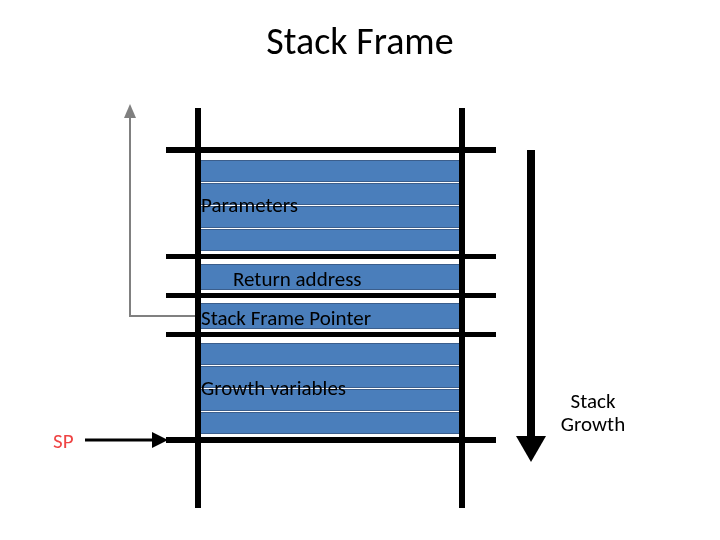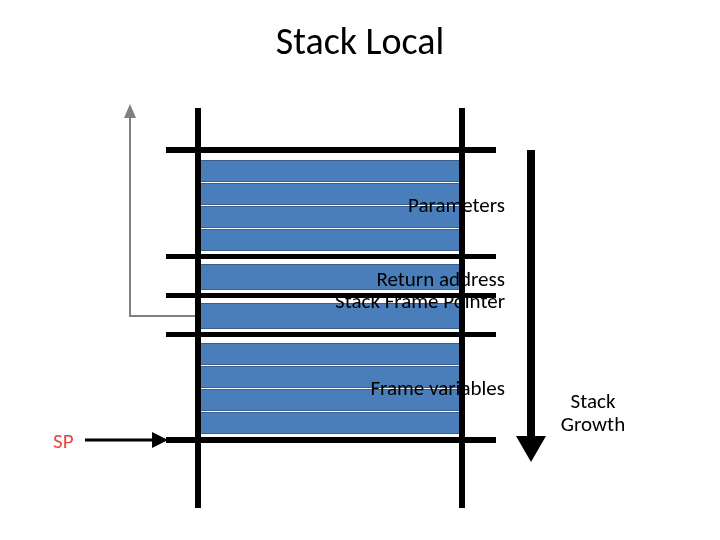--- a/index.html
+++ b/index.html
@@ -46,21 +46,21 @@
     width: 258px;
     height: 22px;
     background: #4a7ebb;
     border-top: 1px solid #3b5e8c;
     border-bottom: 1px solid #3b5e8c;
   }
   .slot-label {
     position: absolute;
     left: 201px;
     width: 304px;
-    text-align: right;
+    text-align: left;
     font-size: 21px;
     color: #000;
     z-index: 10;
     pointer-events: none;
   }
   
   .sp-label {
     position: absolute;
     font-size: 21px;
     color: #ef4444;
@@ -70,49 +70,49 @@
     position: absolute;
     font-size: 21px;
     color: #000;
     text-align: center;
     line-height: 1.1;
   }
 </style>
 </head>
 <body>
 
-<div class="title">Stack Local</div>
+<div class="title">Stack Frame</div>
 
 <div class="stack-col"></div>
 
 <div class="hline" style="top:147px; height:6px;"></div>
 
 <div class="slot" style="top:160px;"></div>
 <div class="slot" style="top:183px;"></div>
 <div class="slot" style="top:206px;"></div>
 <div class="slot" style="top:229px;"></div>
 <div class="slot-label" style="top:192px;">Parameters</div>
 
 <div class="hline" style="top:254px;"></div>
 
 <div class="slot" style="top:264px; height:26px;"></div>
 <div class="slot-label" style="top:266px;padding-left:32px;">Return address</div>
 
 <div class="hline" style="top:293px;"></div>
 
 <div class="slot" style="top:303px; height:26px;"></div>
-<div class="slot-label" style="top:288px;">Stack Frame Pointer</div>
+<div class="slot-label" style="top:305px;">Stack Frame Pointer</div>
 
 <div class="hline" style="top:332px;"></div>
 
 <div class="slot" style="top:343px;"></div>
 <div class="slot" style="top:366px;"></div>
 <div class="slot" style="top:389px;"></div>
 <div class="slot" style="top:412px;"></div>
-<div class="slot-label" style="top:375px;">Frame variables</div>
+<div class="slot-label" style="top:375px;">Growth variables</div>
 
 <div class="hline" style="top:437px; height:6px;"></div>
 
 <svg width="720" height="540" style="position:absolute; left:0; top:0; pointer-events:none;">
 
   <path d="M195 316 L130 316 L130 110" stroke="#808080" stroke-width="2" fill="none"></path>
   <polygon points="130,104 124,118 136,118" fill="#808080"></polygon>
 </svg>
 
 <div class="sp-label" style="left:53px; top:428px;">SP</div>

